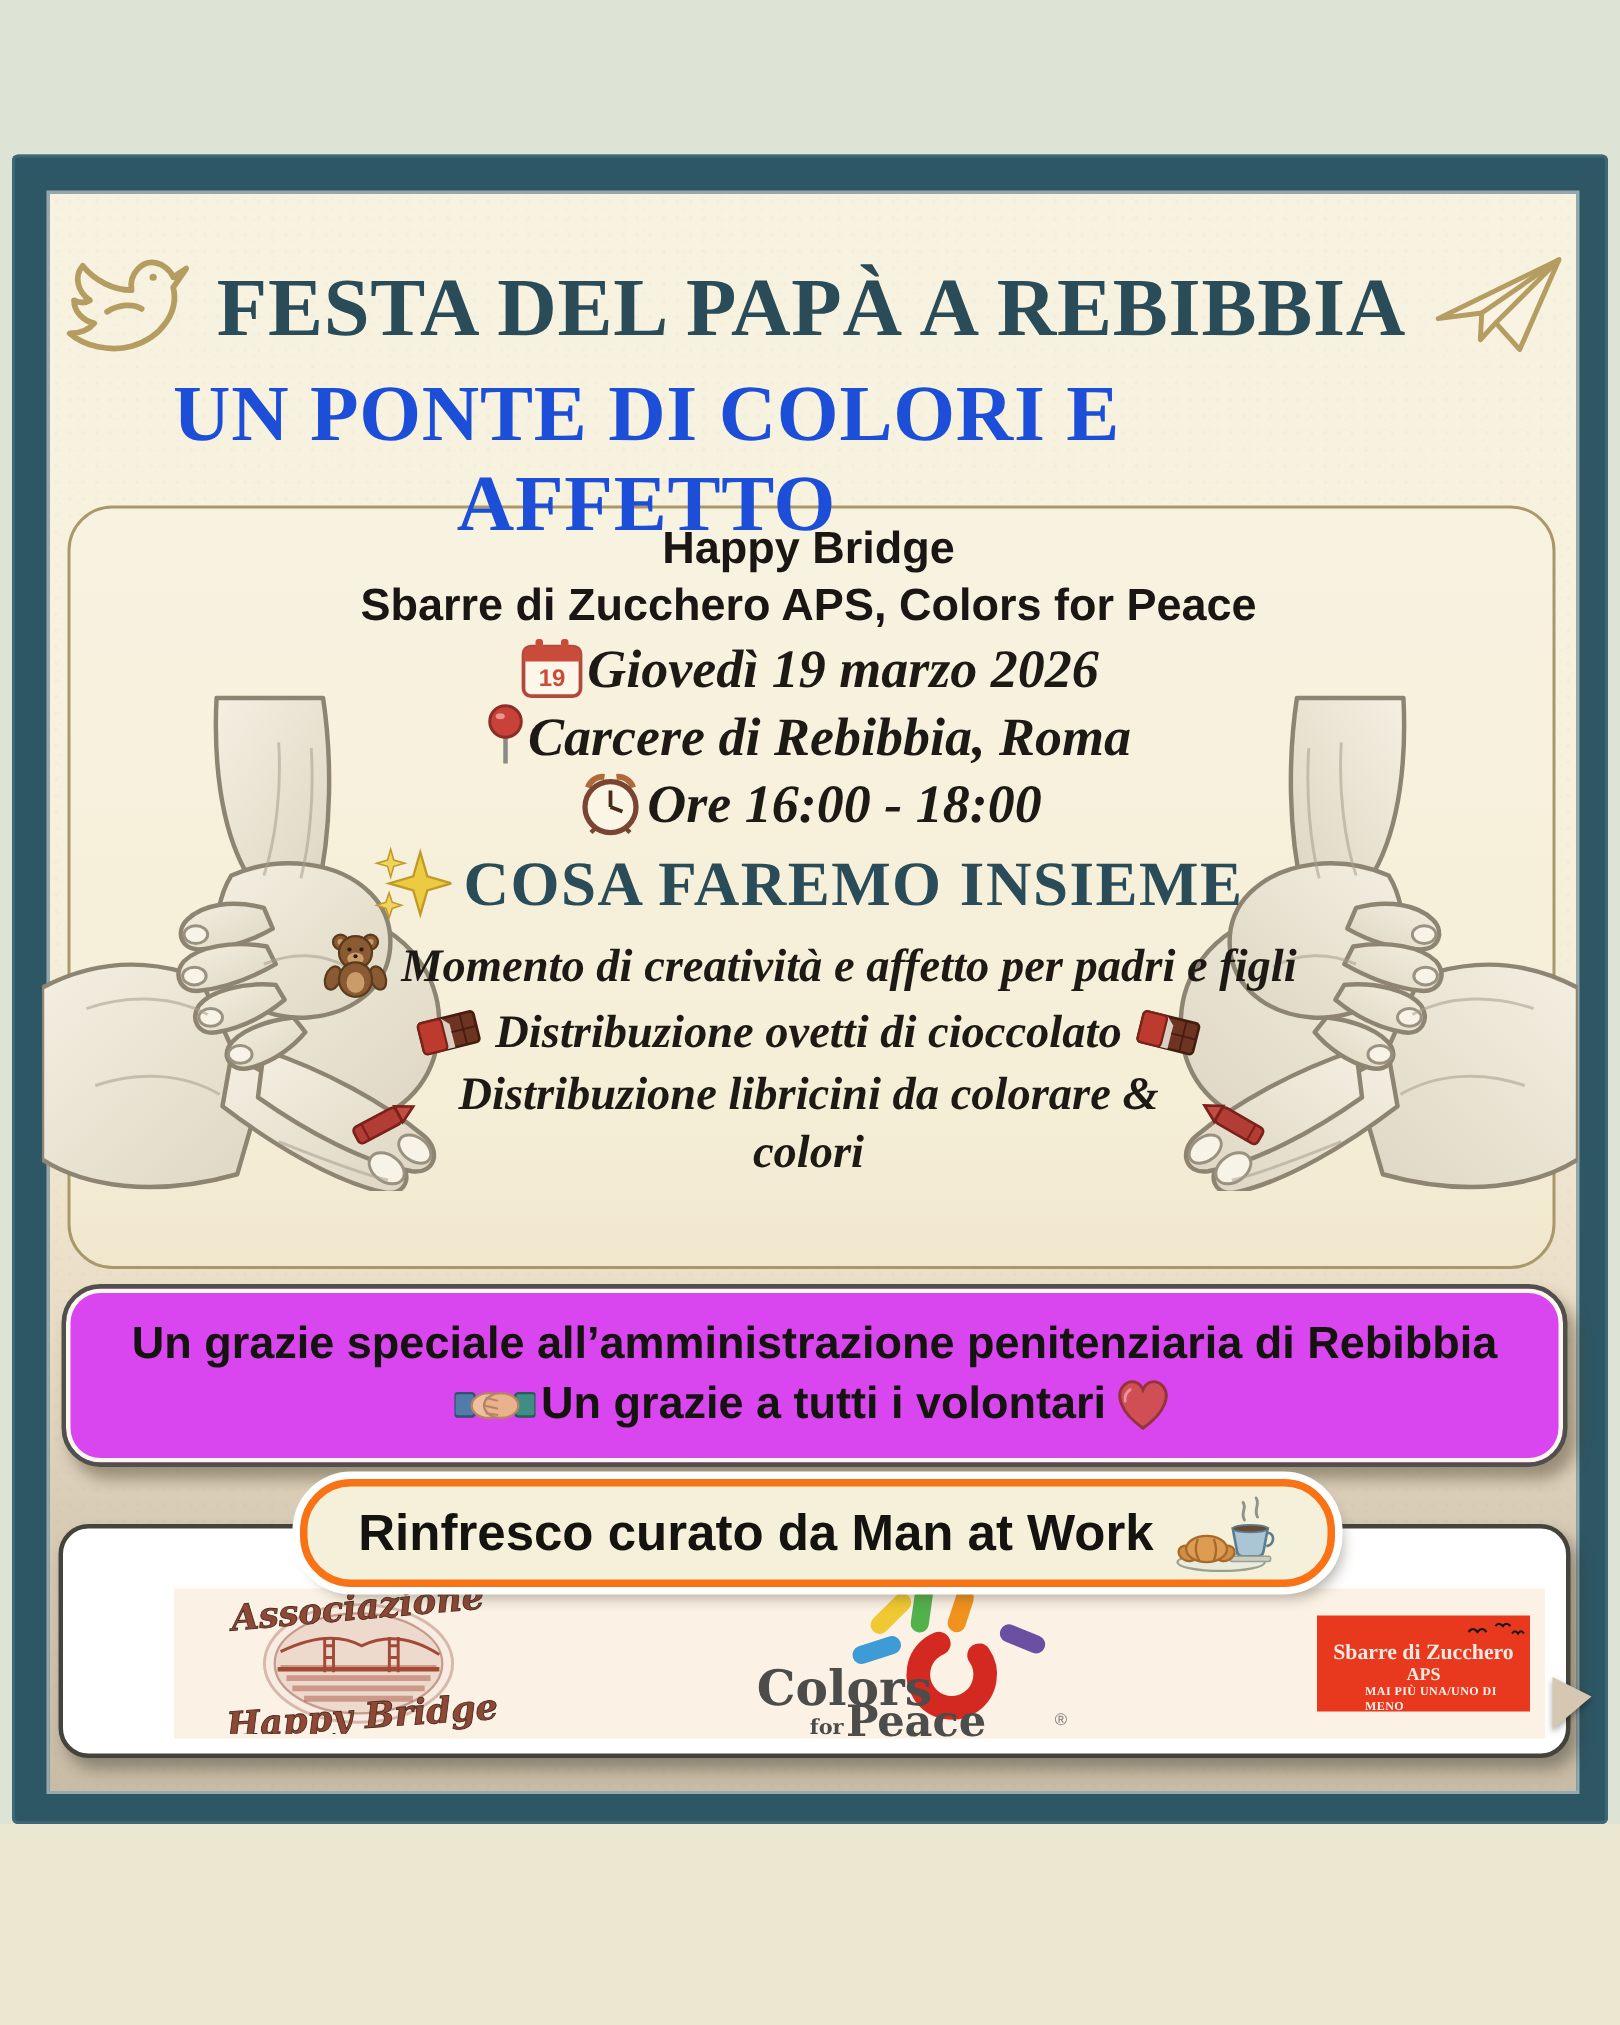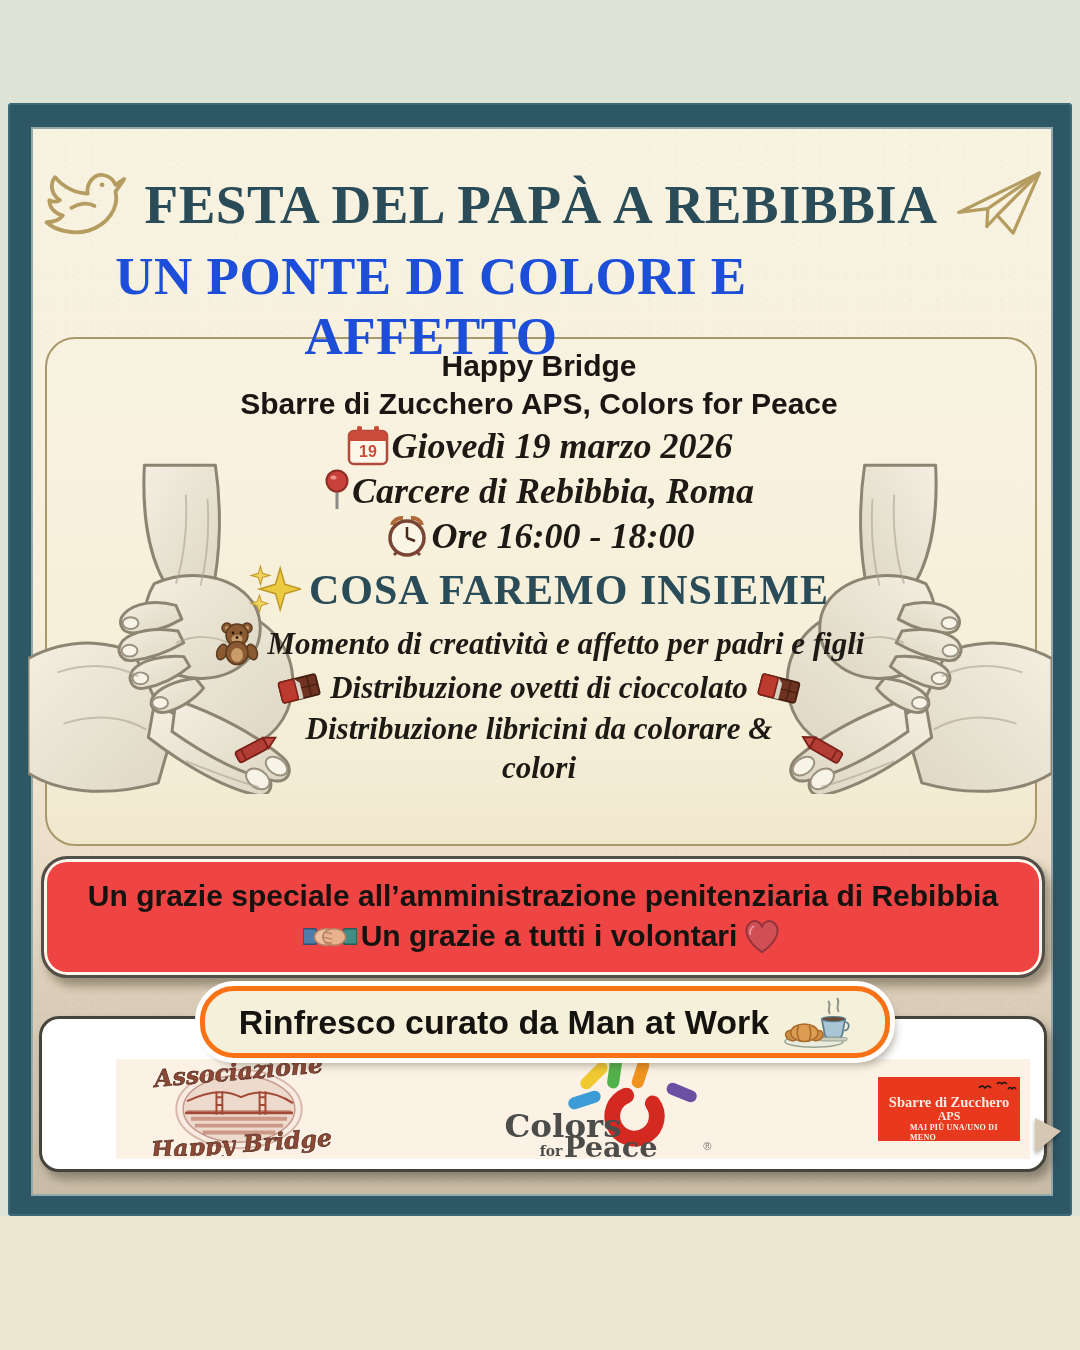--- a/index.html
+++ b/index.html
@@ -40,21 +40,21 @@
   .item-text{font-family:"Liberation Serif",serif;font-style:italic;font-weight:700;
              font-size:31px;color:#1d1a15;line-height:39px;text-align:center;}
   .w660{max-width:640px;} .w700{max-width:720px;} .w560{max-width:500px;}
   .icon{display:inline-flex;flex:none;}
 
   
   .hands{position:absolute;top:462px;width:286px;height:332px;z-index:2;}
   .hands.left{left:28px;} .hands.right{right:28px;transform:scaleX(-1);}
 
   
-  .thanks-box{position:absolute;left:41px;top:856px;width:998px;height:116px;background:#ef4444;
+  .thanks-box{position:absolute;left:41px;top:856px;width:998px;height:116px;background:#d946ef;
               border:3px solid #50504a;border-radius:26px;z-index:4;display:flex;flex-direction:column;
               align-items:center;justify-content:center;gap:4px;
               box-shadow:6px 8px 10px rgba(70,60,40,.45), inset 0 0 0 3px #fbf8ec;}
   .thanks-line1{font-weight:700;font-size:30px;color:#15130f;}
   .thanks-line2{display:flex;align-items:center;gap:4px;font-weight:700;font-size:30px;color:#15130f;}
 
   
   .pill{position:absolute;left:200px;top:986px;width:680px;height:62px;background:#f4f0d9;
         border:5px solid #f97316;border-radius:34px;z-index:6;display:flex;align-items:center;
         justify-content:center;gap:14px;

